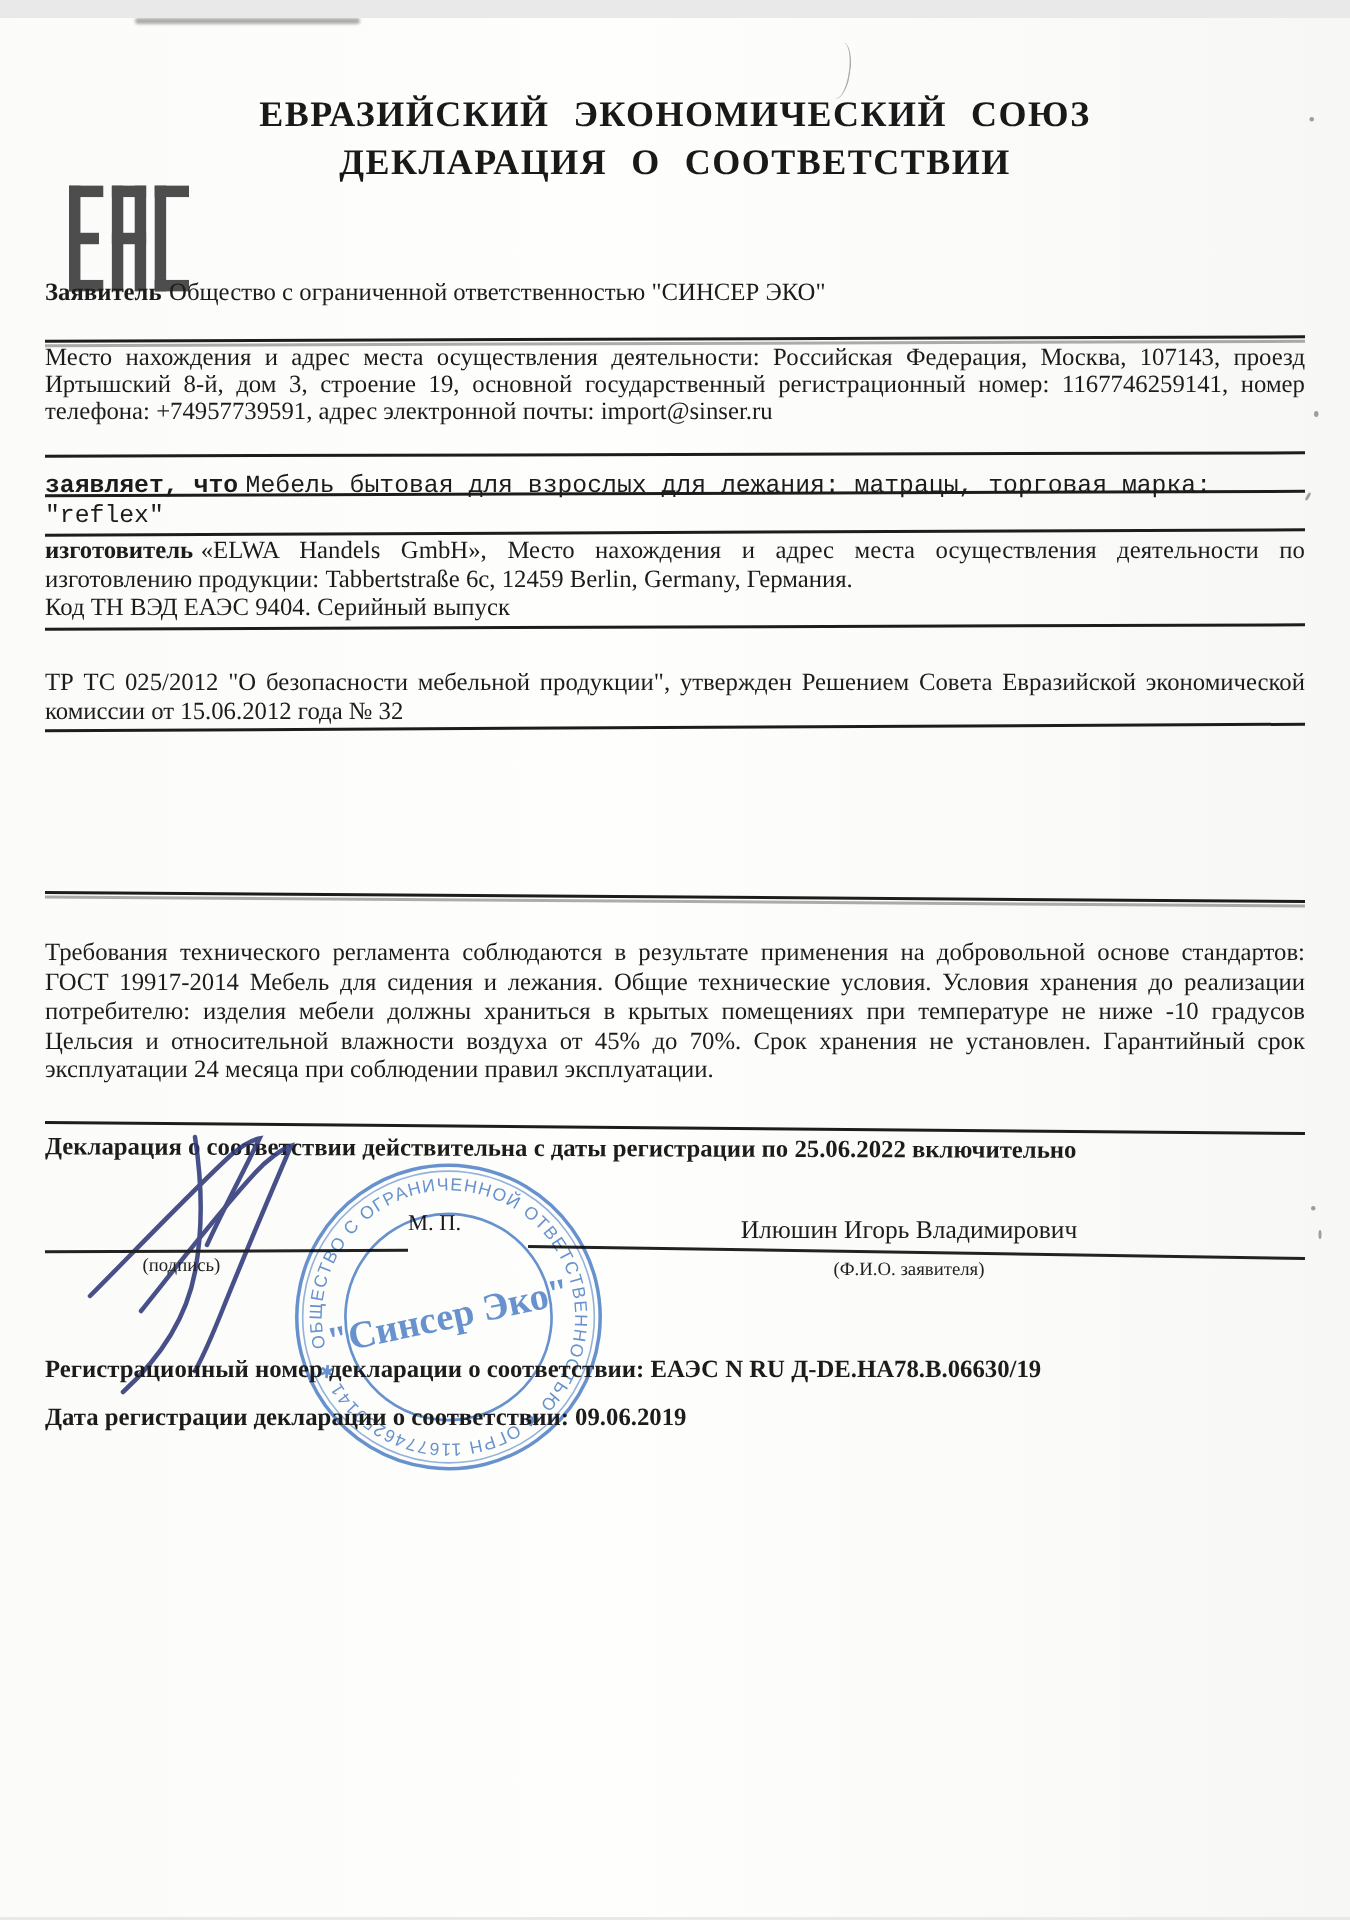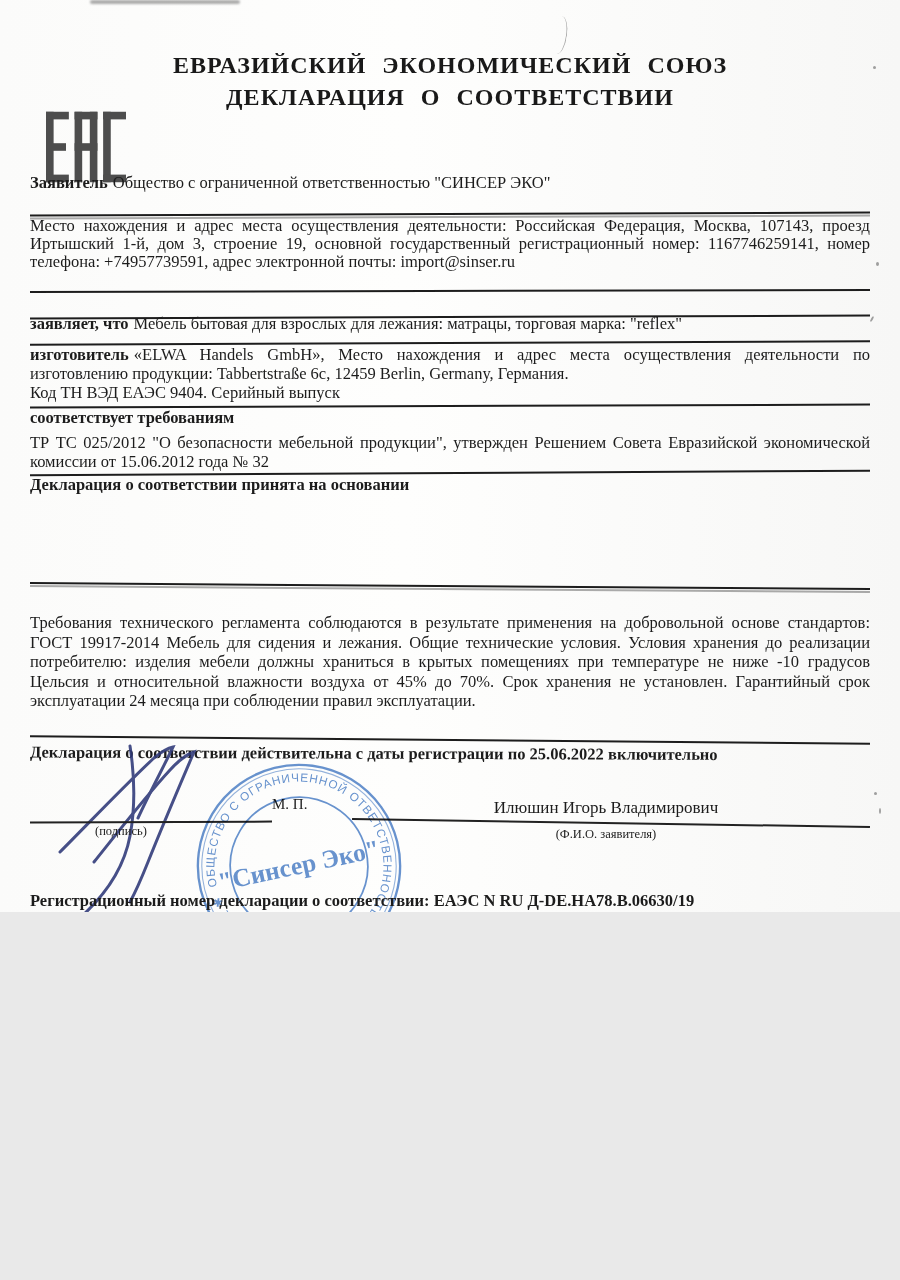--- a/index.html
+++ b/index.html
@@ -1,17 +1,17 @@
 <!DOCTYPE html>
 <html><head>
 <meta charset="utf-8">
 <style>
   html,body{margin:0;padding:0;background:#e9e9e9;}
   .page{
-    position:relative;width:900px;height:912px;margin:0 auto;
+    position:relative;width:900px;height:1266px;margin:12px auto;
     background:linear-gradient(90deg,#fbfbfa 0%,#fefefd 45%,#f7f7f6 100%);
     font-family:"Liberation Serif","DejaVu Serif",serif;
     color:#1c1c1c;overflow:hidden;
   }
   .abs{position:absolute;}
   .hdr{left:30px;width:840px;text-align:center;font-weight:bold;font-size:24px;letter-spacing:1px;word-spacing:9px;color:#191919;}
   .row{left:30px;width:840px;font-size:16.5px;line-height:20px;}
   .lbl{font-weight:bold;margin-right:5px;}
   .para{text-align:justify;}
   .bold-row{font-weight:bold;}
@@ -57,46 +57,44 @@
       </g>
     </svg>
   </div>
 
   <div class="abs row" style="top:173px;">
     <span class="lbl">Заявитель</span><span>Общество с ограниченной ответственностью "СИНСЕР ЭКО"</span>
   </div>
 
   <div class="abs rule dbl" style="top:213px;transform:rotate(-0.2deg);"></div>
 
-  <div class="abs row para" style="top:217px;line-height:17.8px;">Место нахождения и адрес места осуществления деятельности: Российская Федерация, Москва, 107143, проезд Иртышский 1-й, дом 3, строение 19, основной государственный регистрационный номер: 1167746259141, номер телефона: +74957739591, адрес электронной почты: import@sinser.ru</div>
+  <div class="abs row para" style="top:217px;line-height:17.8px;">Место нахождения и адрес места осуществления деятельности: Российская Федерация, Москва, 107143, проезд Иртышский 8-й, дом 3, строение 19, основной государственный регистрационный номер: 1167746259141, номер телефона: +74957739591, адрес электронной почты: import@sinser.ru</div>
 
   <div class="abs rule" style="top:290px;transform:rotate(-0.15deg);"></div>
 
 
   <div class="abs rule" style="top:316px;transform:rotate(-0.2deg);"></div>
 
-  <div class="abs row" style="top:314px;">
+  <div class="abs row" style="top:302px;font-family:Liberation Mono, monospace;">
     <span class="lbl">заявляет, что</span><span>Мебель бытовая для взрослых для лежания: матрацы, торговая марка: "reflex"</span>
   </div>
 
   <div class="abs rule" style="top:342px;transform:rotate(-0.25deg);"></div>
 
   <div class="abs row para" style="top:345px;line-height:19px;">
     <span class="lbl">изготовитель</span><span>«ELWA Handels GmbH», Место нахождения и адрес места осуществления деятельности по изготовлению продукции: Tabbertstraße 6c, 12459 Berlin,  Germany,  Германия.</span>
     <div>Код ТН ВЭД ЕАЭС 9404. Серийный выпуск</div>
   </div>
 
   <div class="abs rule" style="top:405px;transform:rotate(-0.2deg);"></div>
 
-  <div class="abs row bold-row" style="top:408px;">соответствует требованиям</div>
   <div class="abs row para" style="top:433px;line-height:19px;">ТР ТС 025/2012 "О безопасности мебельной продукции", утвержден Решением Совета Евразийской экономической комиссии от 15.06.2012 года № 32</div>
 
   <div class="abs rule" style="top:472px;transform:rotate(-0.3deg);"></div>
 
-  <div class="abs row bold-row" style="top:475px;">Декларация о соответствии принята на основании</div>
 
   <div class="abs rule dbl" style="top:585px;transform:rotate(0.4deg);"></div>
 
   <div class="abs row para" style="top:613px;line-height:19.6px;">Требования технического регламента соблюдаются в результате применения на добровольной основе стандартов: ГОСТ 19917-2014 Мебель для сидения и лежания. Общие технические условия. Условия хранения до реализации потребителю: изделия мебели должны храниться в крытых помещениях при температуре не ниже -10 градусов Цельсия и относительной влажности воздуха от 45% до 70%. Срок хранения не установлен. Гарантийный срок эксплуатации 24 месяца при соблюдении правил эксплуатации.</div>
 
   <div class="abs rule" style="top:739px;transform:rotate(0.5deg);"></div>
 
   <div class="abs row bold-row" style="top:744px;transform:rotate(0.2deg);">Декларация о соответствии  действительна с даты регистрации по 25.06.2022 включительно</div>
 
   <div class="abs" style="left:42px;top:744px;">

